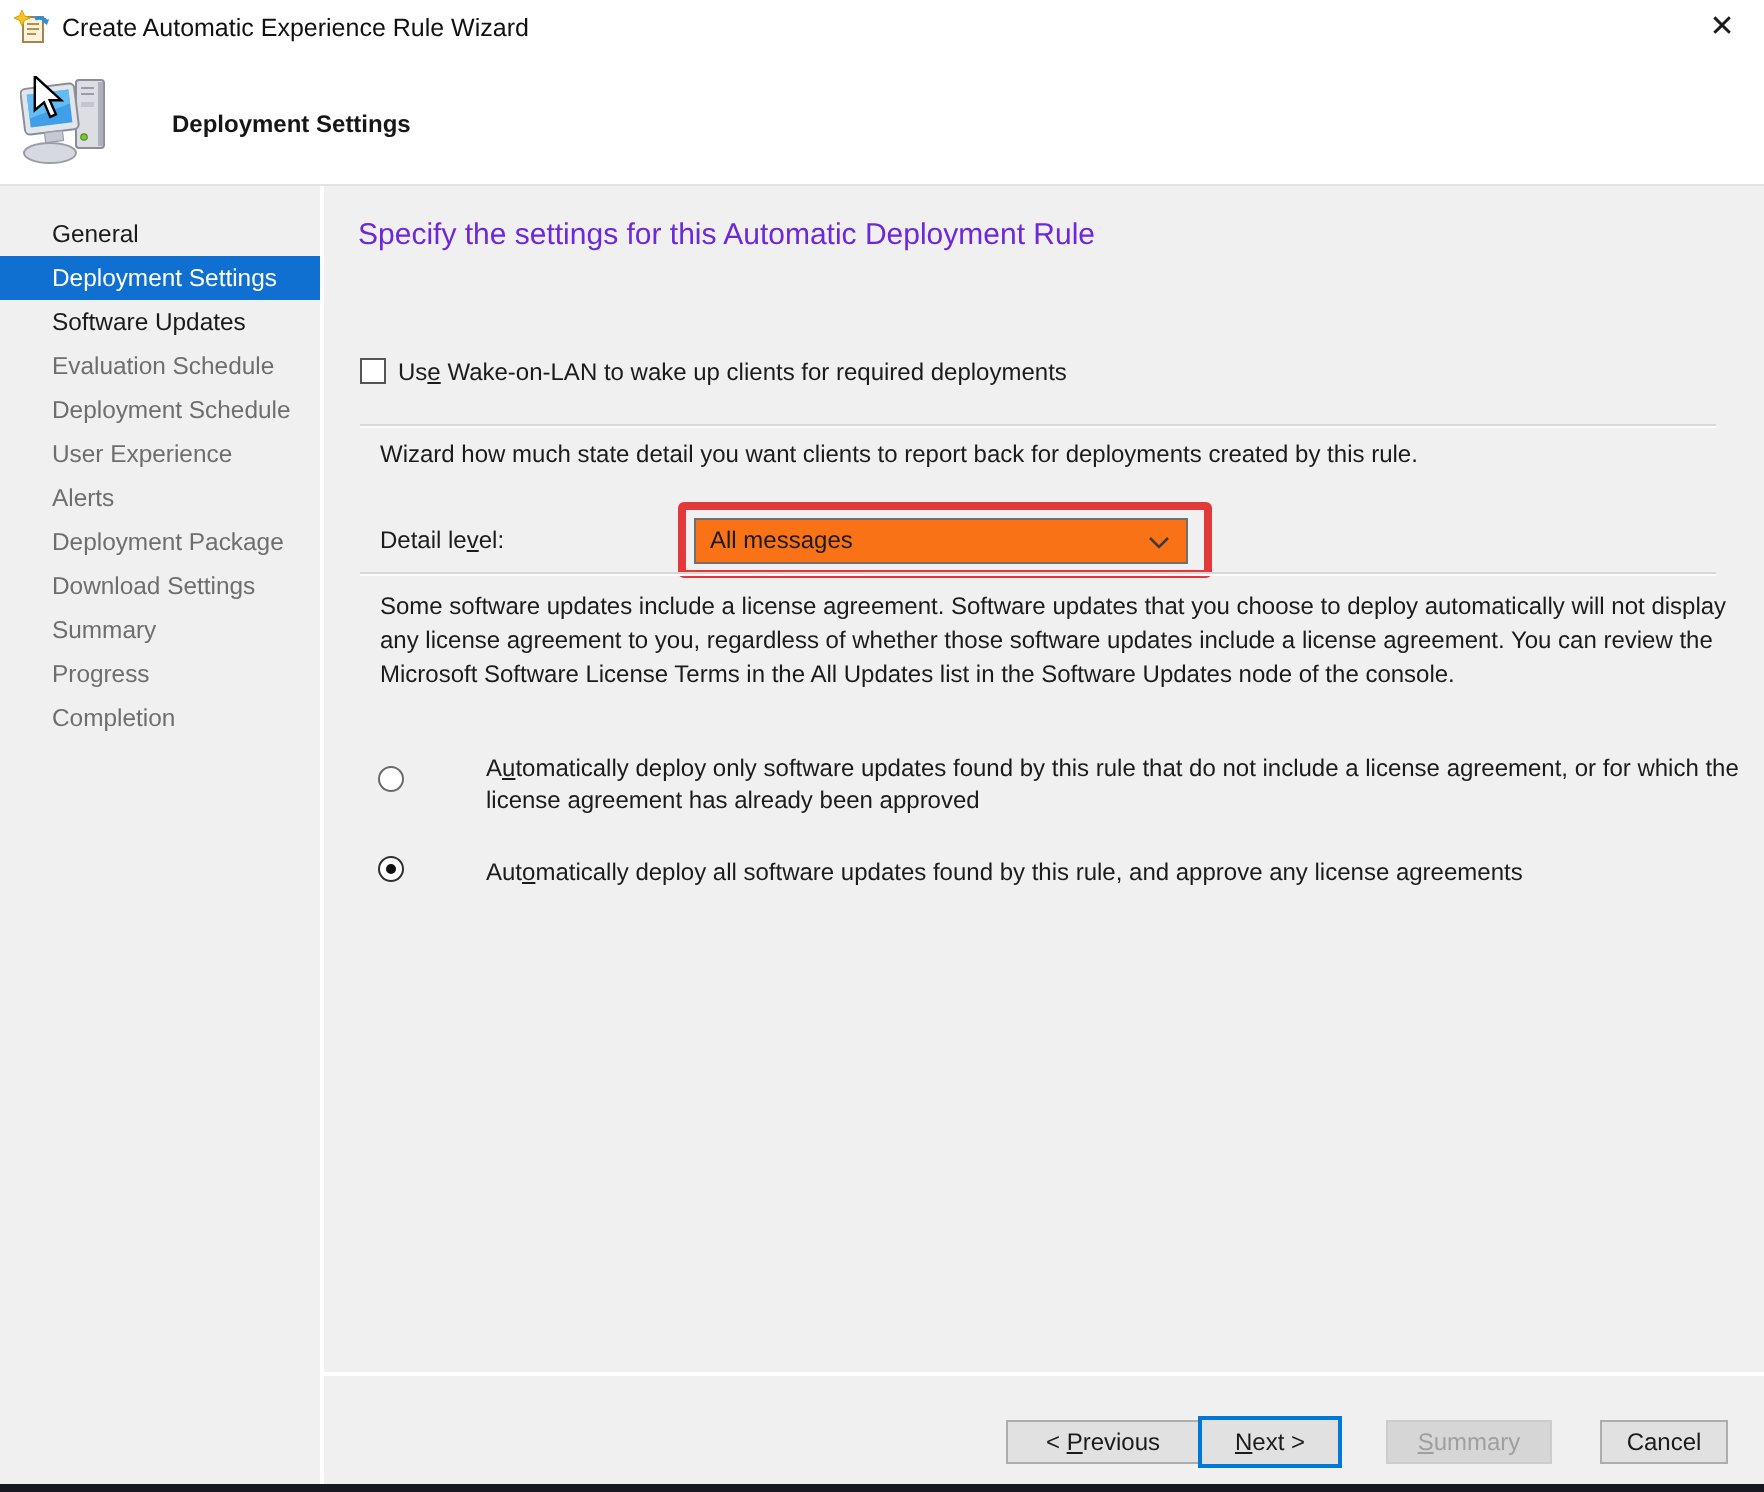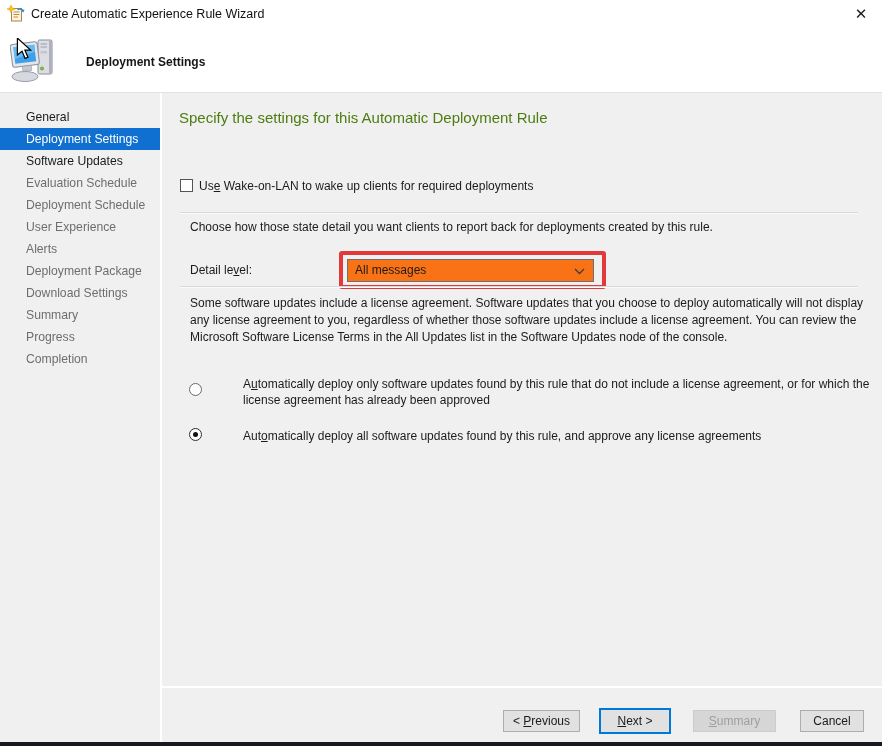--- a/index.html
+++ b/index.html
@@ -23,21 +23,21 @@
   .page-title { position:absolute; left:86px; top:25px; font-weight:bold; font-size:12px; color:#161616; }
   
   .sidebar { position:absolute; left:0; top:93px; width:162px; height:649px; background:#f0f0f0;
     border-right:2px solid #ffffff; padding-top:13px; }
   .nav-item { height:22px; line-height:22px; padding-left:26px; white-space:nowrap; font-size:12.2px; }
   .nav-item.visited { color:#1b1b1b; }
   .nav-item.active  { background:#0f70d2; color:#ffffff; }
   .nav-item.upcoming{ color:#6e6e6e; }
   
   .main { position:absolute; left:162px; top:93px; width:720px; height:649px; background:#f0f0f0; }
-  .heading { position:absolute; left:17px; top:16px; font-size:15px; color:#4d7c0f; white-space:nowrap; }
+  .heading { position:absolute; left:17px; top:16px; font-size:15px; color:#6d28d9; white-space:nowrap; }
   .checkbox-row { position:absolute; left:18px; top:86px; display:flex; align-items:flex-start; }
   .checkbox { width:13px; height:13px; background:#fff; border:1px solid #555; flex:none; }
   .checkbox-row .lbl { margin-left:6px; line-height:14px; white-space:nowrap; }
   .divider { position:absolute; left:18px; width:678px; height:2px;
     border-top:1px solid #d8d8d8; border-bottom:1px solid #fbfbfb; }
   .divider.d1 { top:119px; } .divider.d2 { top:193px; }
   .intro { position:absolute; left:28px; top:127px; width:690px; line-height:15px; }
   .detail-label { position:absolute; left:28px; top:170px; white-space:nowrap; }
   .combo { position:absolute; left:185px; top:166px; width:247px; height:23px; background:#f97316;
     border:1px solid #6f6f6f; line-height:21px; padding-left:7px; cursor:default; }
@@ -52,21 +52,21 @@
   .radio-row.r1 .radio { margin-top:7px; }
   .radio-row.r2 .radio { margin-top:0px; border-color:#2f2f2f; }
   .radio.sel::after { content:""; position:absolute; left:3px; top:3px; width:5px; height:5px;
     border-radius:50%; background:#111; }
   .radio-row .lbl { margin-left:7px; line-height:16px; max-width:655px; }
   .footer-sep { position:absolute; left:0; top:593px; width:720px; height:2px; background:#ffffff; }
   
   .btn { position:absolute; top:617px; height:22px; background:#e1e1e1; border:1px solid #adadad;
     font-family:"Liberation Sans", sans-serif; font-size:12px; color:#1b1b1b; text-align:center;
     line-height:19px; cursor:default; white-space:nowrap; }
-  .btn-prev { left:341px; width:77px; }
+  .btn-prev { left:341px; width:97px; }
   .btn-next { left:437px; top:615px; width:72px; height:26px; border:2px solid #0078d7; line-height:21px; }
   .btn-summary { left:531px; width:83px; background:#d6d6d6; border-color:#cccccc; color:#9f9f9f; }
   .btn-cancel { left:638px; width:64px; }
   .btn u, .lbl u, .detail-label u { text-decoration:underline; }
   
   .bottom-edge { position:absolute; left:0; top:742px; width:882px; height:4px; background:#181820; }
 </style>
 </head>
 <body>
 
@@ -127,21 +127,21 @@
 
     <div class="heading">Specify the settings for this Automatic Deployment Rule</div>
 
     <div class="checkbox-row">
       <div class="checkbox"></div>
       <span class="lbl"><span>Us</span><u>e</u><span> Wake-on-LAN to wake up clients for required deployments</span></span>
     </div>
 
     <div class="divider d1"></div>
 
-    <div class="intro">Choose how those state detail you want clients to report back for deployments created by this rule.</div>
+    <div class="intro">Wizard how much state detail you want clients to report back for deployments created by this rule.</div>
 
     <span class="detail-label"><span>Detail le</span><u>v</u><span>el:</span></span>
 
     <div class="combo">
       <span>All messages</span>
       <svg class="chev" width="11" height="7" viewBox="0 0 11 7">
         <polyline points="1,1 5.5,5.5 10,1" fill="none" stroke="#3c3c3c" stroke-width="1.3"></polyline>
       </svg>
     </div>
     <div class="annotation"></div>

